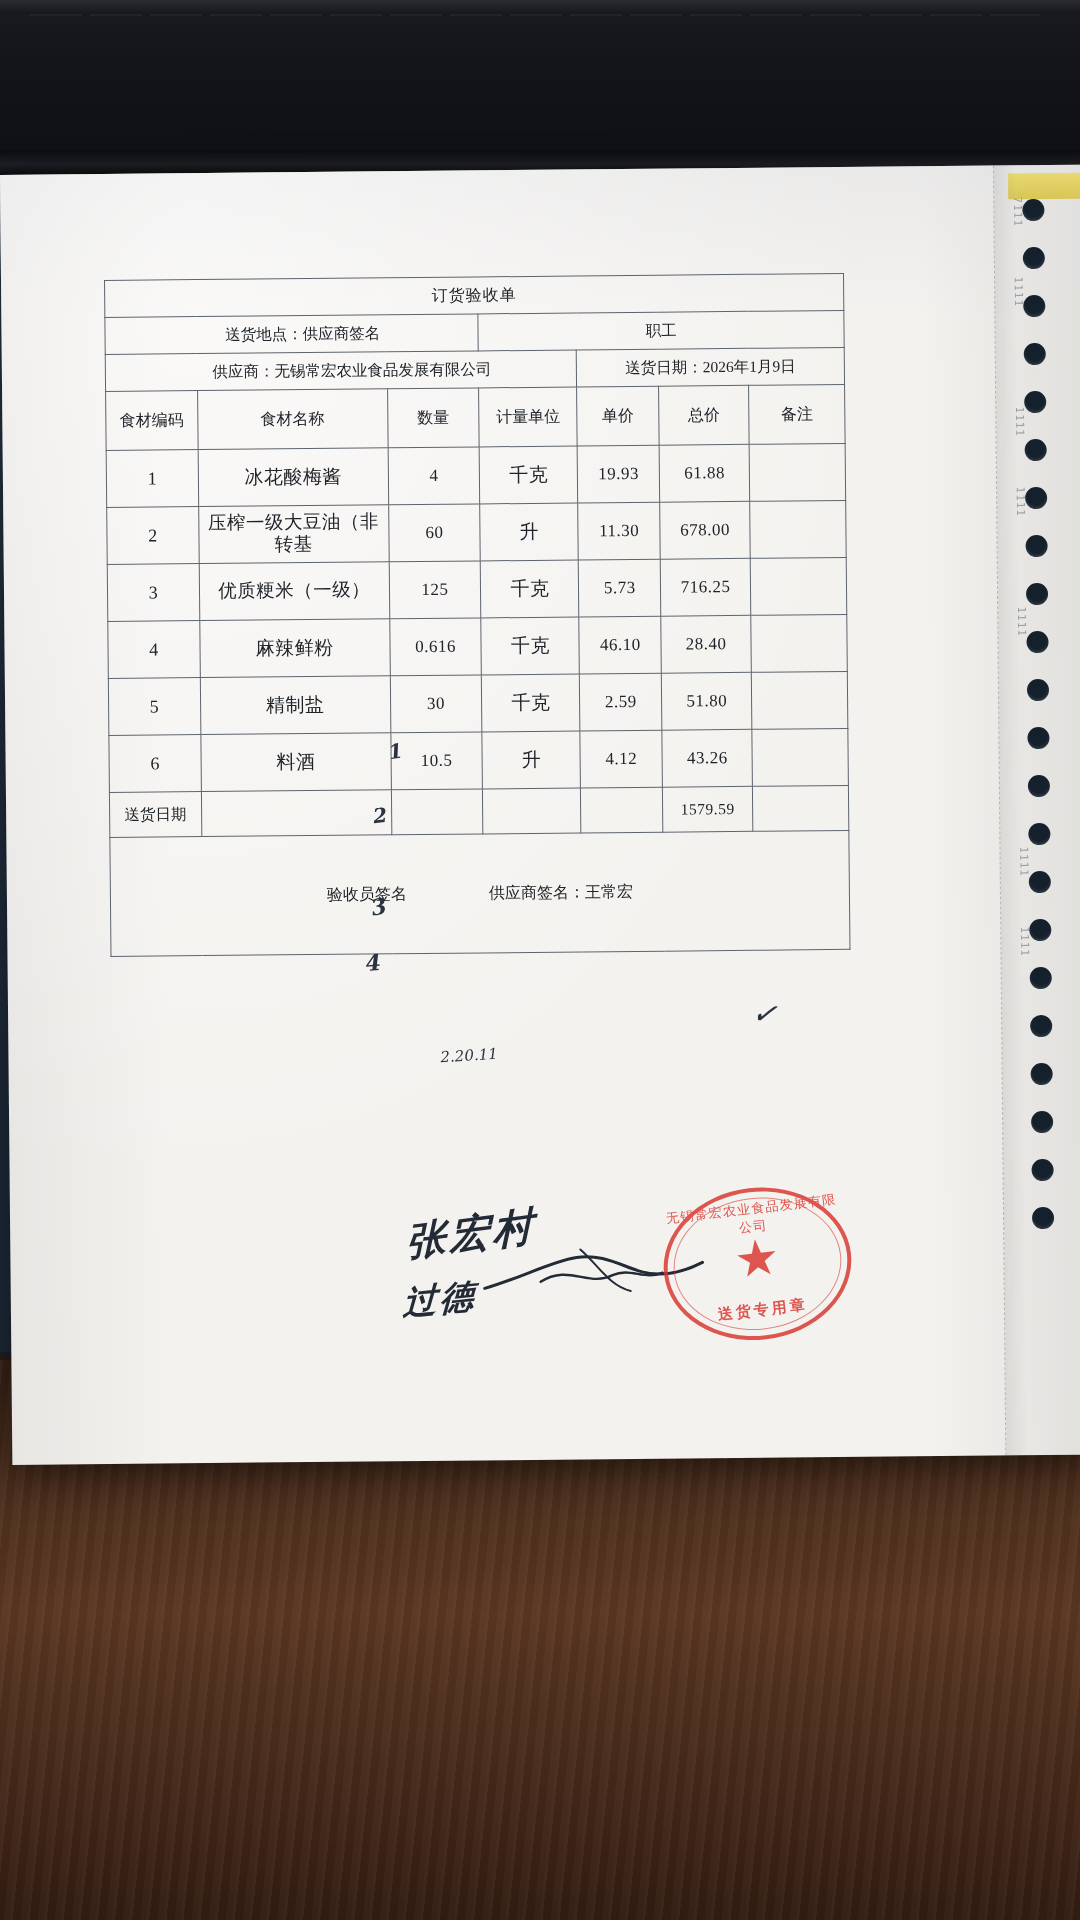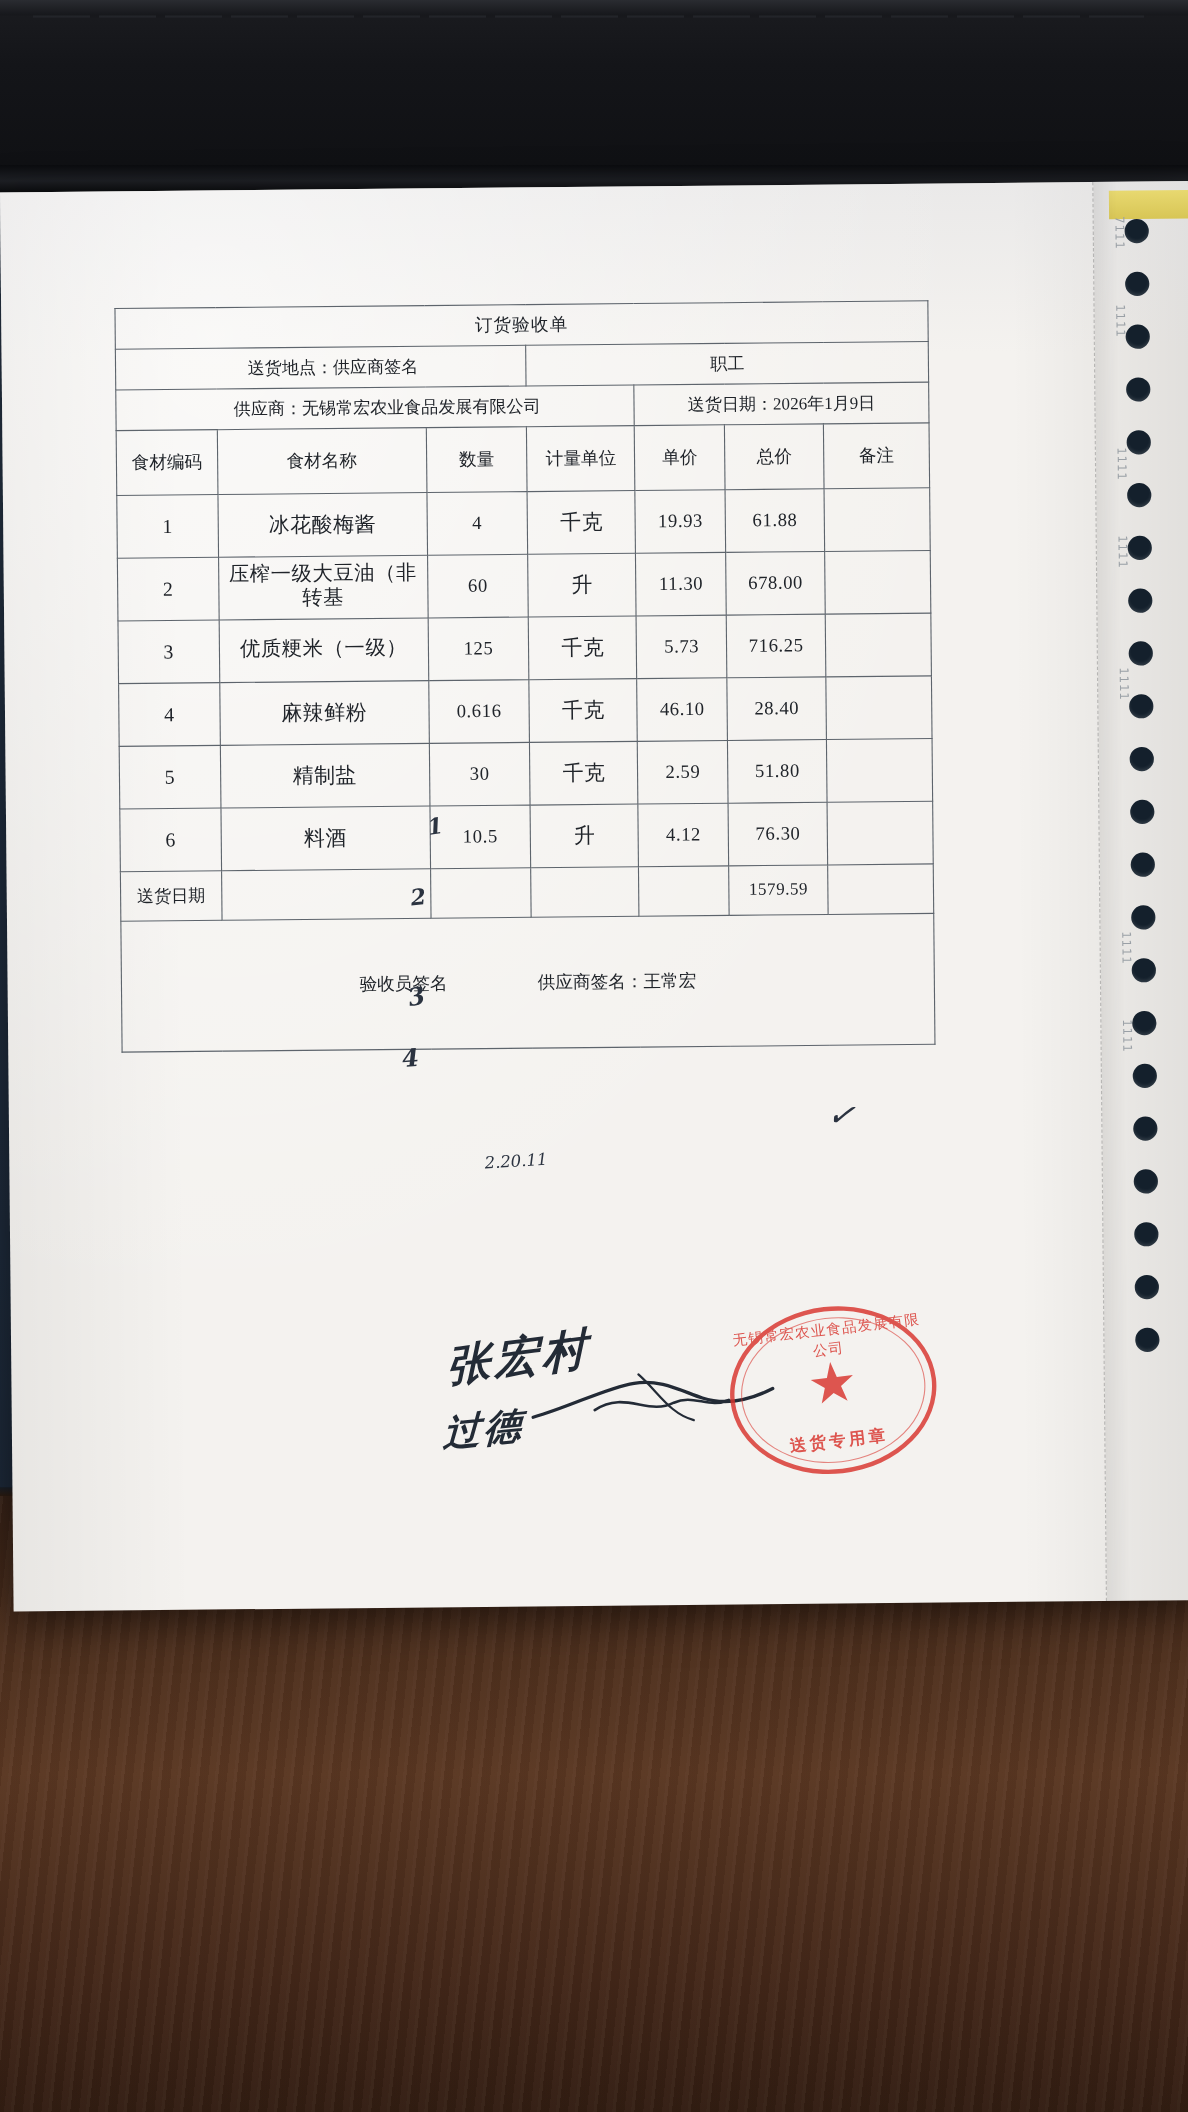--- a/index.html
+++ b/index.html
@@ -394,21 +394,21 @@
             <td class="item-cell num-cell">51.80</td>
             <td class="item-cell"></td>
           </tr>
 
           <tr>
             <td class="item-cell idx-cell">6</td>
             <td class="item-cell">料酒</td>
             <td class="item-cell num-cell">10.5</td>
             <td class="item-cell">升</td>
             <td class="item-cell num-cell">4.12</td>
-            <td class="item-cell num-cell">76.30</td>
+            <td class="item-cell num-cell">43.26</td>
             <td class="item-cell"></td>
           </tr>
 
           <tr>
             <td class="total-row lbl-center">送货日期</td>
             <td class="total-row"></td>
             <td class="total-row"></td>
             <td class="total-row"></td>
             <td class="total-row"></td>
             <td class="total-row num-cell">1579.59</td>

